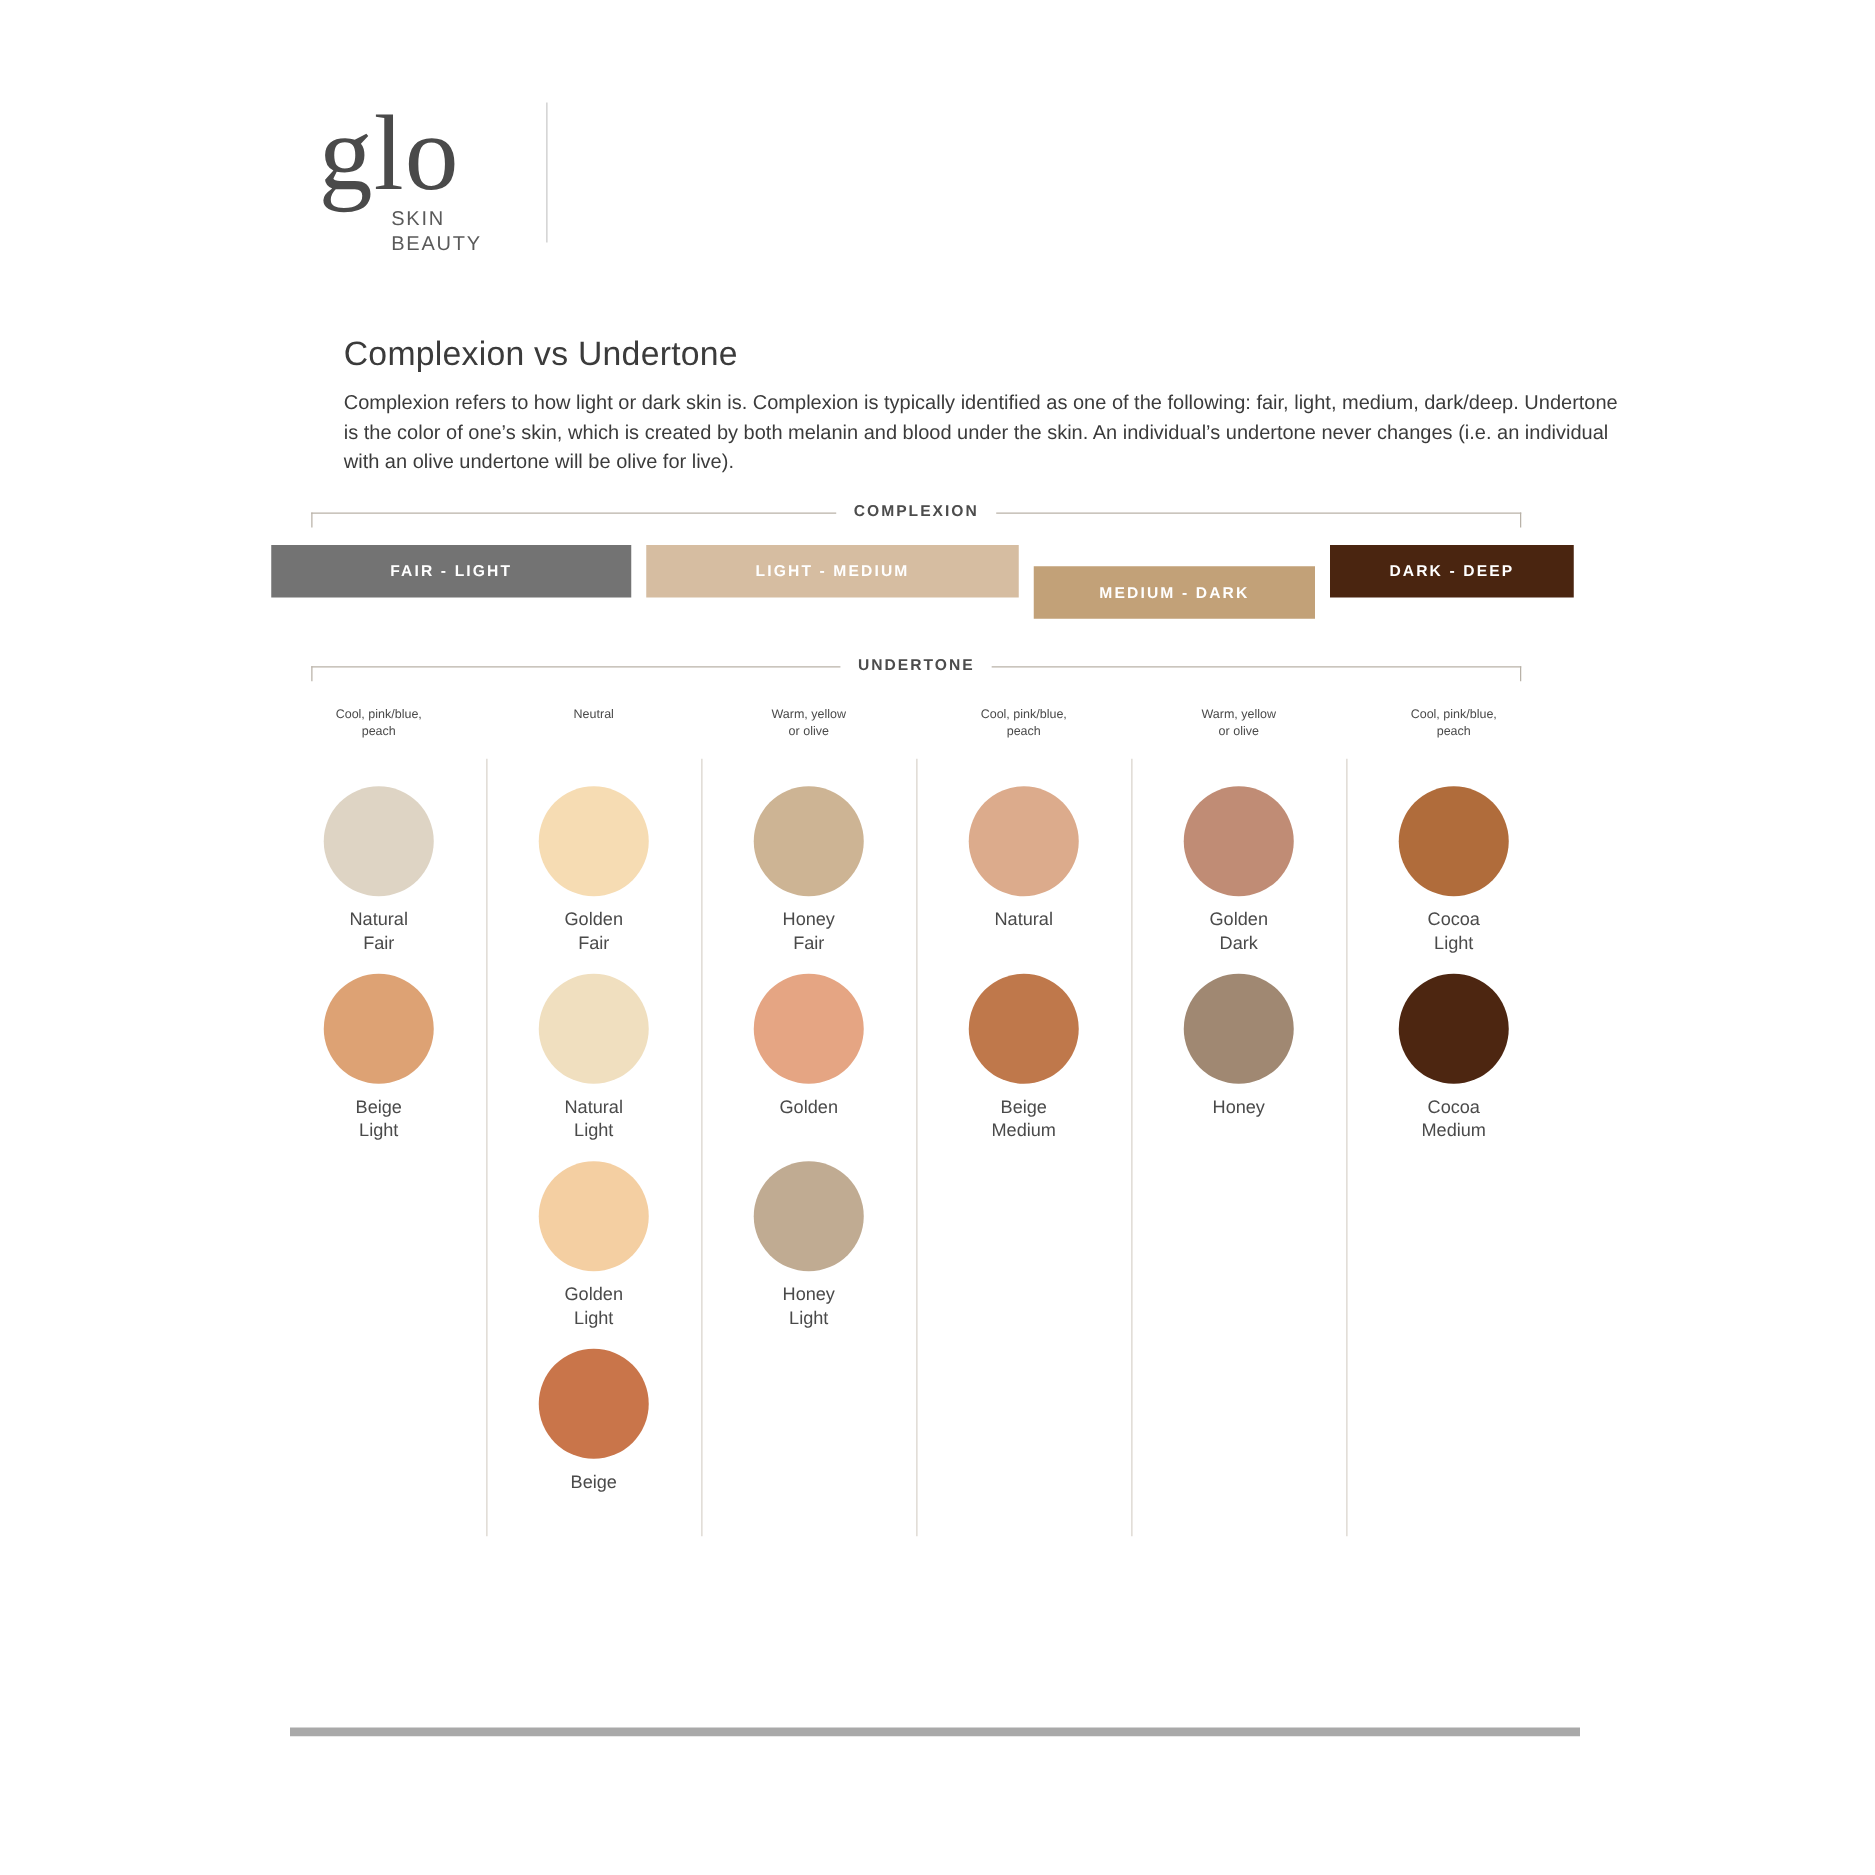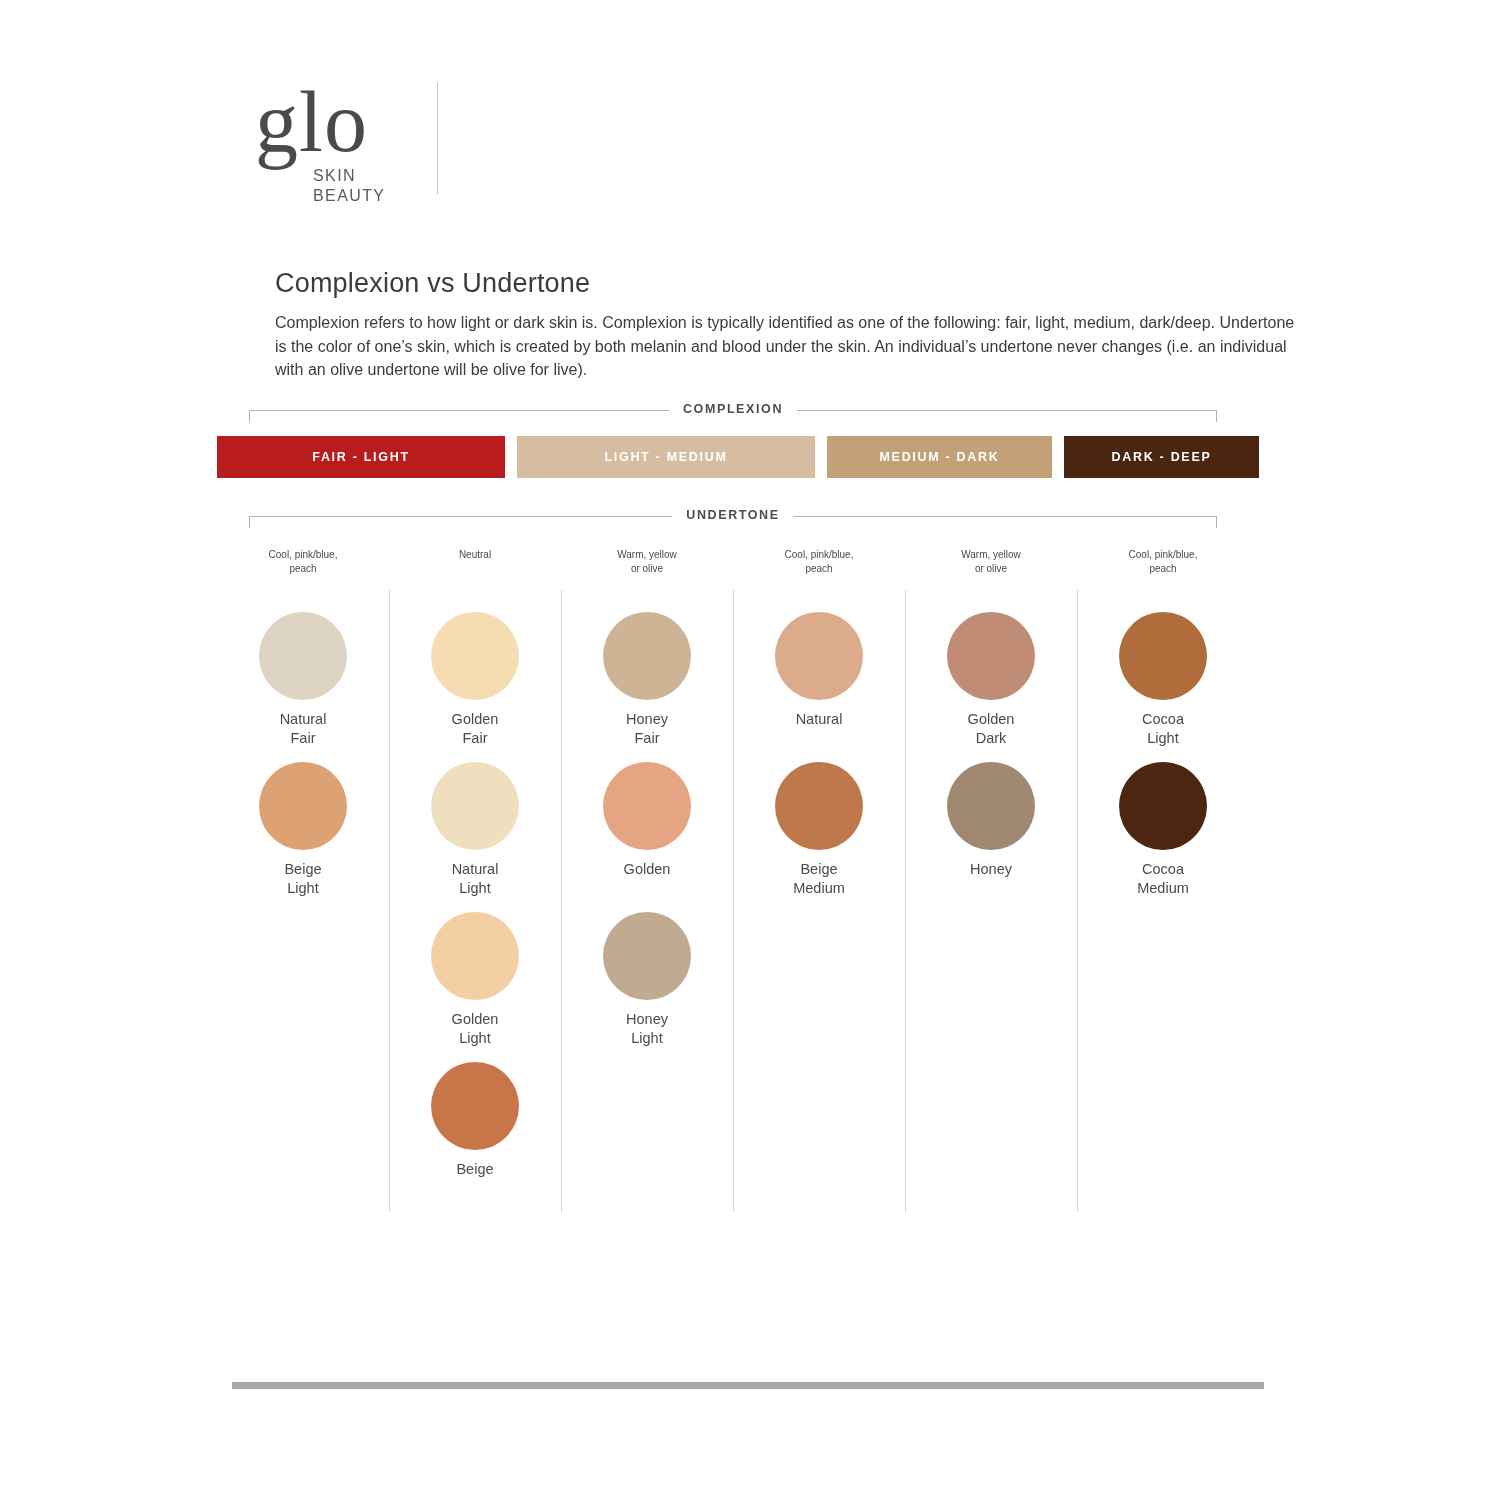--- a/index.html
+++ b/index.html
@@ -129,21 +129,21 @@
     display: flex;
     align-items: center;
     justify-content: center;
     font-size: 12.5px;
     letter-spacing: 1.7px;
     font-weight: bold;
     color: #ffffff;
   }
   .cb-0 { flex: 0 0 288px; }
   .cb-1 { flex: 0 0 298px; }
-  .cb-2 { flex: 0 0 225px; }
+  .cb-2 { flex: 0 0 225px; margin-top: 17px; }
   .cb-3 { flex: 0 0 195px; }
 
   .undertone-bracket-row {
     position: relative;
     height: 24px;
     margin-top: 28px;
   }
 
   .columns {
     display: flex;
@@ -219,21 +219,21 @@
 </div>
 
 <div class="chart">
 
   <div class="bracket-row">
     <div class="bracket"></div>
     <div class="bracket-label">COMPLEXION</div>
   </div>
 
   <div class="complexion-bars" id="complexion-bars">
-      <div class="complexion-bar cb-0" style="background: #b91c1c;">FAIR - LIGHT</div>
+      <div class="complexion-bar cb-0" style="background: #737373;">FAIR - LIGHT</div>
       <div class="complexion-bar cb-1" style="background: rgb(214, 189, 161);">LIGHT - MEDIUM</div>
       <div class="complexion-bar cb-2" style="background: rgb(194, 161, 120);">MEDIUM - DARK</div>
       <div class="complexion-bar cb-3" style="background: rgb(74, 37, 16);">DARK - DEEP</div>
     </div>
 
   <div class="undertone-bracket-row">
     <div class="bracket"></div>
     <div class="bracket-label">UNDERTONE</div>
   </div>
 

